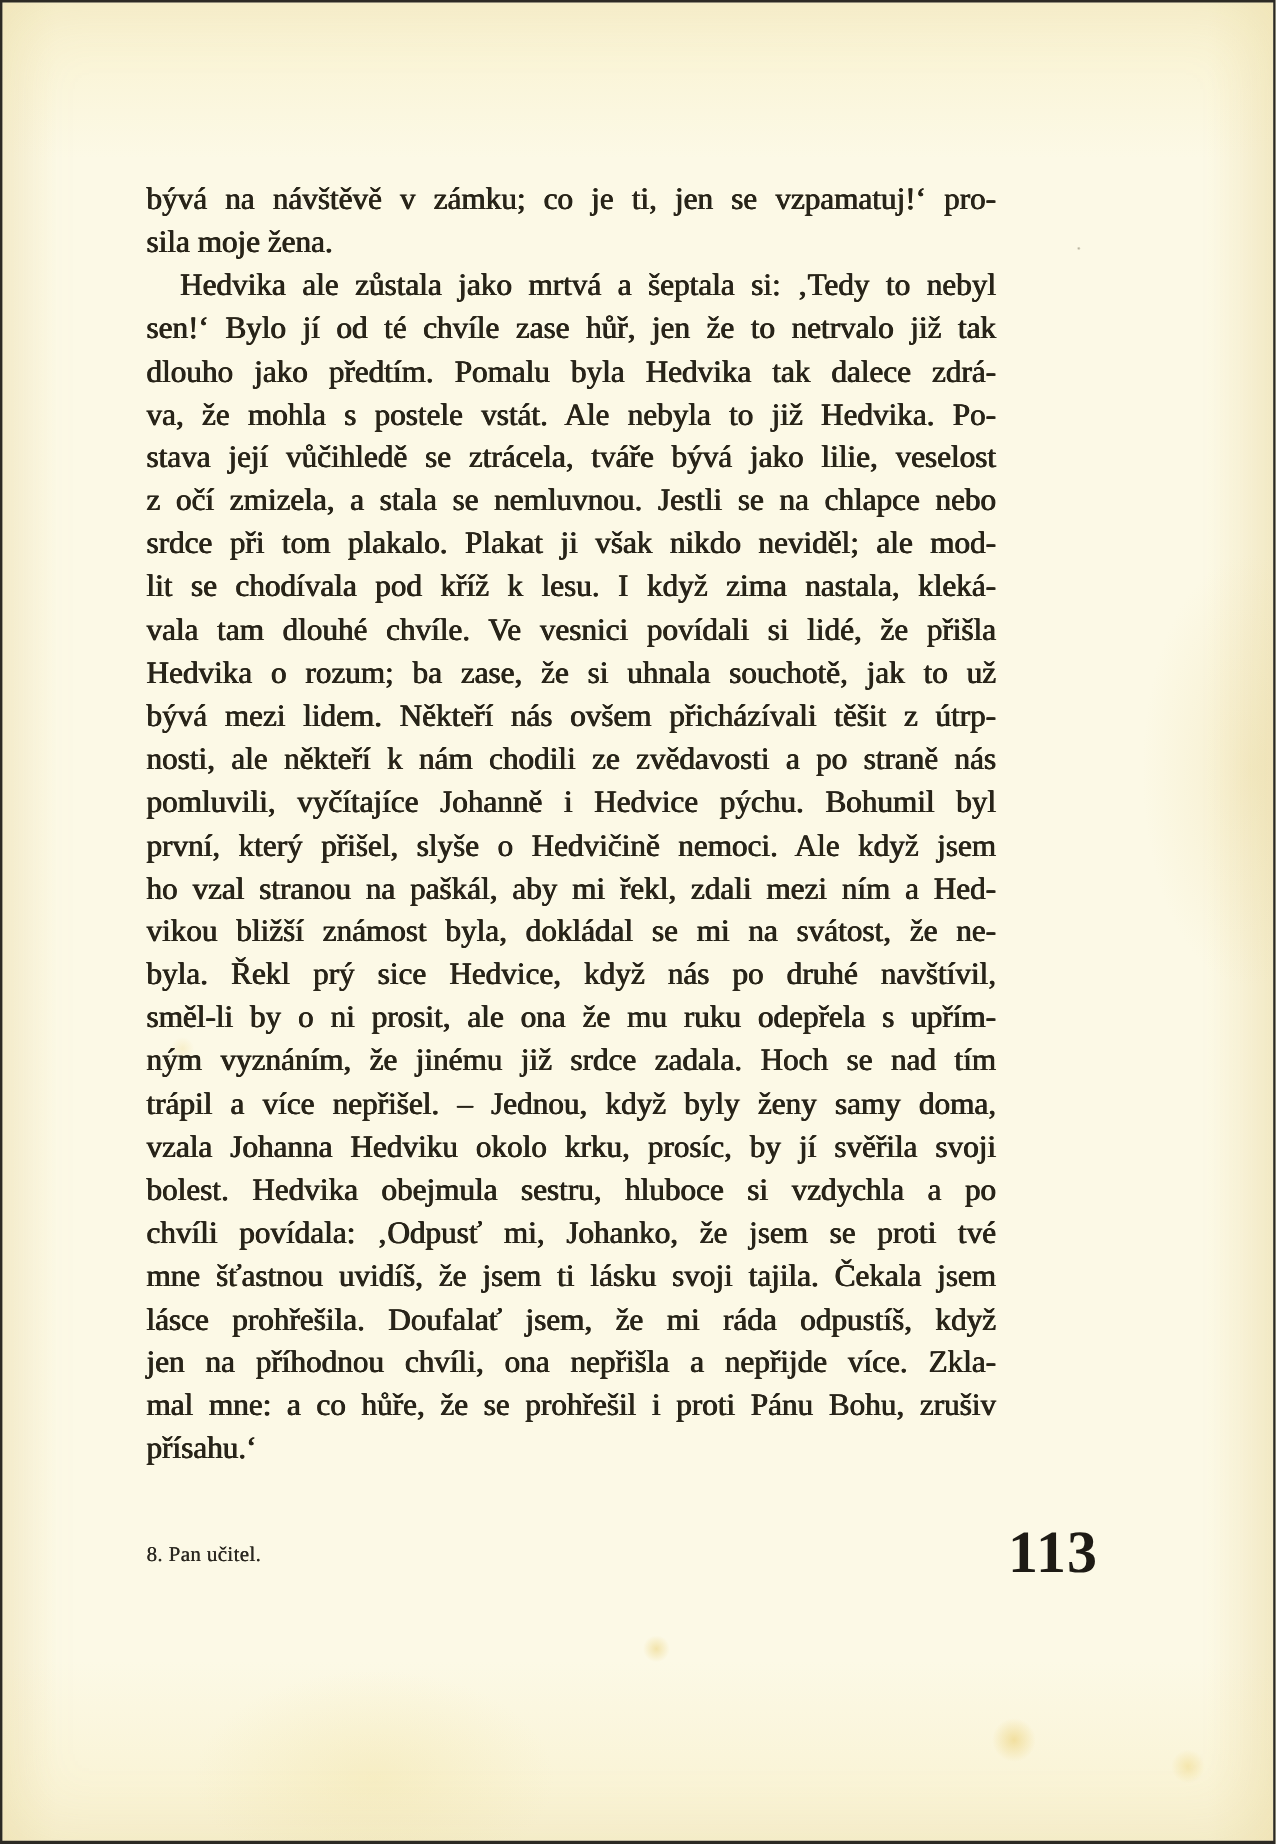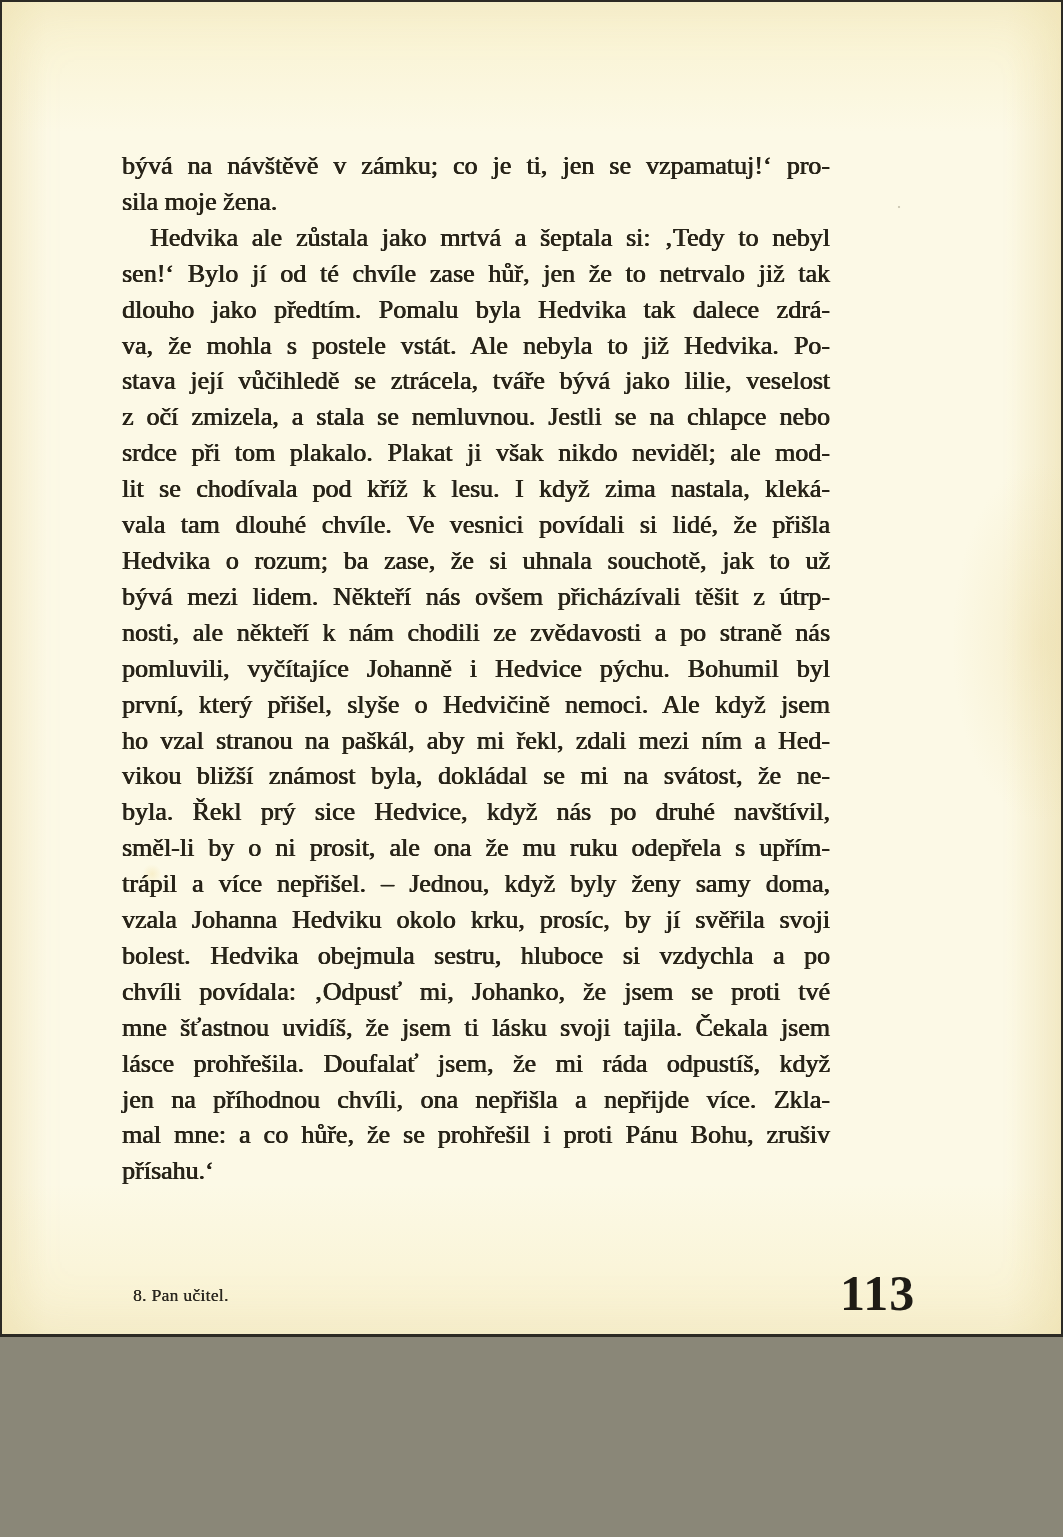--- a/index.html
+++ b/index.html
@@ -3,21 +3,21 @@
 <meta charset="utf-8">
 <style>
   html, body {
     margin: 0;
     padding: 0;
     background: #8a8778;
   }
   .page {
     position: relative;
     width: 1063px;
-    height: 1337px;
+    height: 1537px;
     box-sizing: border-box;
     overflow: hidden;
     background-color: #fcf9e6;
     background-image:
       radial-gradient(circle 26px at 843px 1448px, rgba(234,205,110,0.55), rgba(234,205,110,0) 70%),
       radial-gradient(circle 20px at 988px 1470px, rgba(238,212,120,0.45), rgba(238,212,120,0) 70%),
       radial-gradient(circle 16px at 545px 1372px, rgba(233,206,112,0.50), rgba(233,206,112,0) 70%),
       radial-gradient(circle 2px  at 897px 205px,  rgba(128,122,100,0.65), rgba(128,122,100,0) 80%),
       radial-gradient(circle 14px at 150px 872px,  rgba(240,220,150,0.35), rgba(240,220,150,0) 70%),
       radial-gradient(ellipse 120px 240px at 1040px 640px, rgba(233,214,150,0.30), rgba(233,214,150,0) 75%),
@@ -49,21 +49,21 @@
   .line.left {
     text-align: left;
     text-align-last: left;
   }
   .line.indent {
     box-sizing: border-box;
     padding-left: 28px;
   }
   .footnote {
     position: absolute;
-    left: 131px;
+    left: 120px;
     top: 1283px;
     font-size: 17.5px;
     color: #2b2820;
     text-shadow: 0.3px 0 currentColor;
     letter-spacing: 0.3px;
     font-family: Liberation Serif, serif;
   }
   .pagenum {
     position: absolute;
     left: 838px;
@@ -99,20 +99,21 @@
       <div class="line">vala tam dlouhé chvíle. Ve vesnici povídali si lidé, že přišla</div>
       <div class="line">Hedvika o rozum; ba zase, že si uhnala souchotě, jak to už</div>
       <div class="line">bývá mezi lidem. Někteří nás ovšem přicházívali těšit z útrp-</div>
       <div class="line">nosti, ale někteří k nám chodili ze zvědavosti a po straně nás</div>
       <div class="line">pomluvili, vyčítajíce Johanně i Hedvice pýchu. Bohumil byl</div>
       <div class="line">první, který přišel, slyše o Hedvičině nemoci. Ale když jsem</div>
       <div class="line">ho vzal stranou na paškál, aby mi řekl, zdali mezi ním a Hed-</div>
       <div class="line">vikou bližší známost byla, dokládal se mi na svátost, že ne-</div>
       <div class="line">byla. Řekl prý sice Hedvice, když nás po druhé navštívil,</div>
       <div class="line">směl-li by o ni prosit, ale ona že mu ruku odepřela s upřím-</div>
+      <div class="line">ným vyznáním, že jinému již srdce zadala. Hoch se nad tím</div>
       <div class="line">trápil a více nepřišel. – Jednou, když byly ženy samy doma,</div>
       <div class="line">vzala Johanna Hedviku okolo krku, prosíc, by jí svěřila svoji</div>
       <div class="line">bolest. Hedvika obejmula sestru, hluboce si vzdychla a po</div>
       <div class="line">chvíli povídala: ‚Odpusť mi, Johanko, že jsem se proti tvé</div>
       <div class="line">mne šťastnou uvidíš, že jsem ti lásku svoji tajila. Čekala jsem</div>
       <div class="line">lásce prohřešila. Doufalať jsem, že mi ráda odpustíš, když</div>
       <div class="line">jen na příhodnou chvíli, ona nepřišla a nepřijde více. Zkla-</div>
       <div class="line">mal mne: a co hůře, že se prohřešil i proti Pánu Bohu, zrušiv</div>
       <div class="line left">přísahu.‘</div>
     </div>

